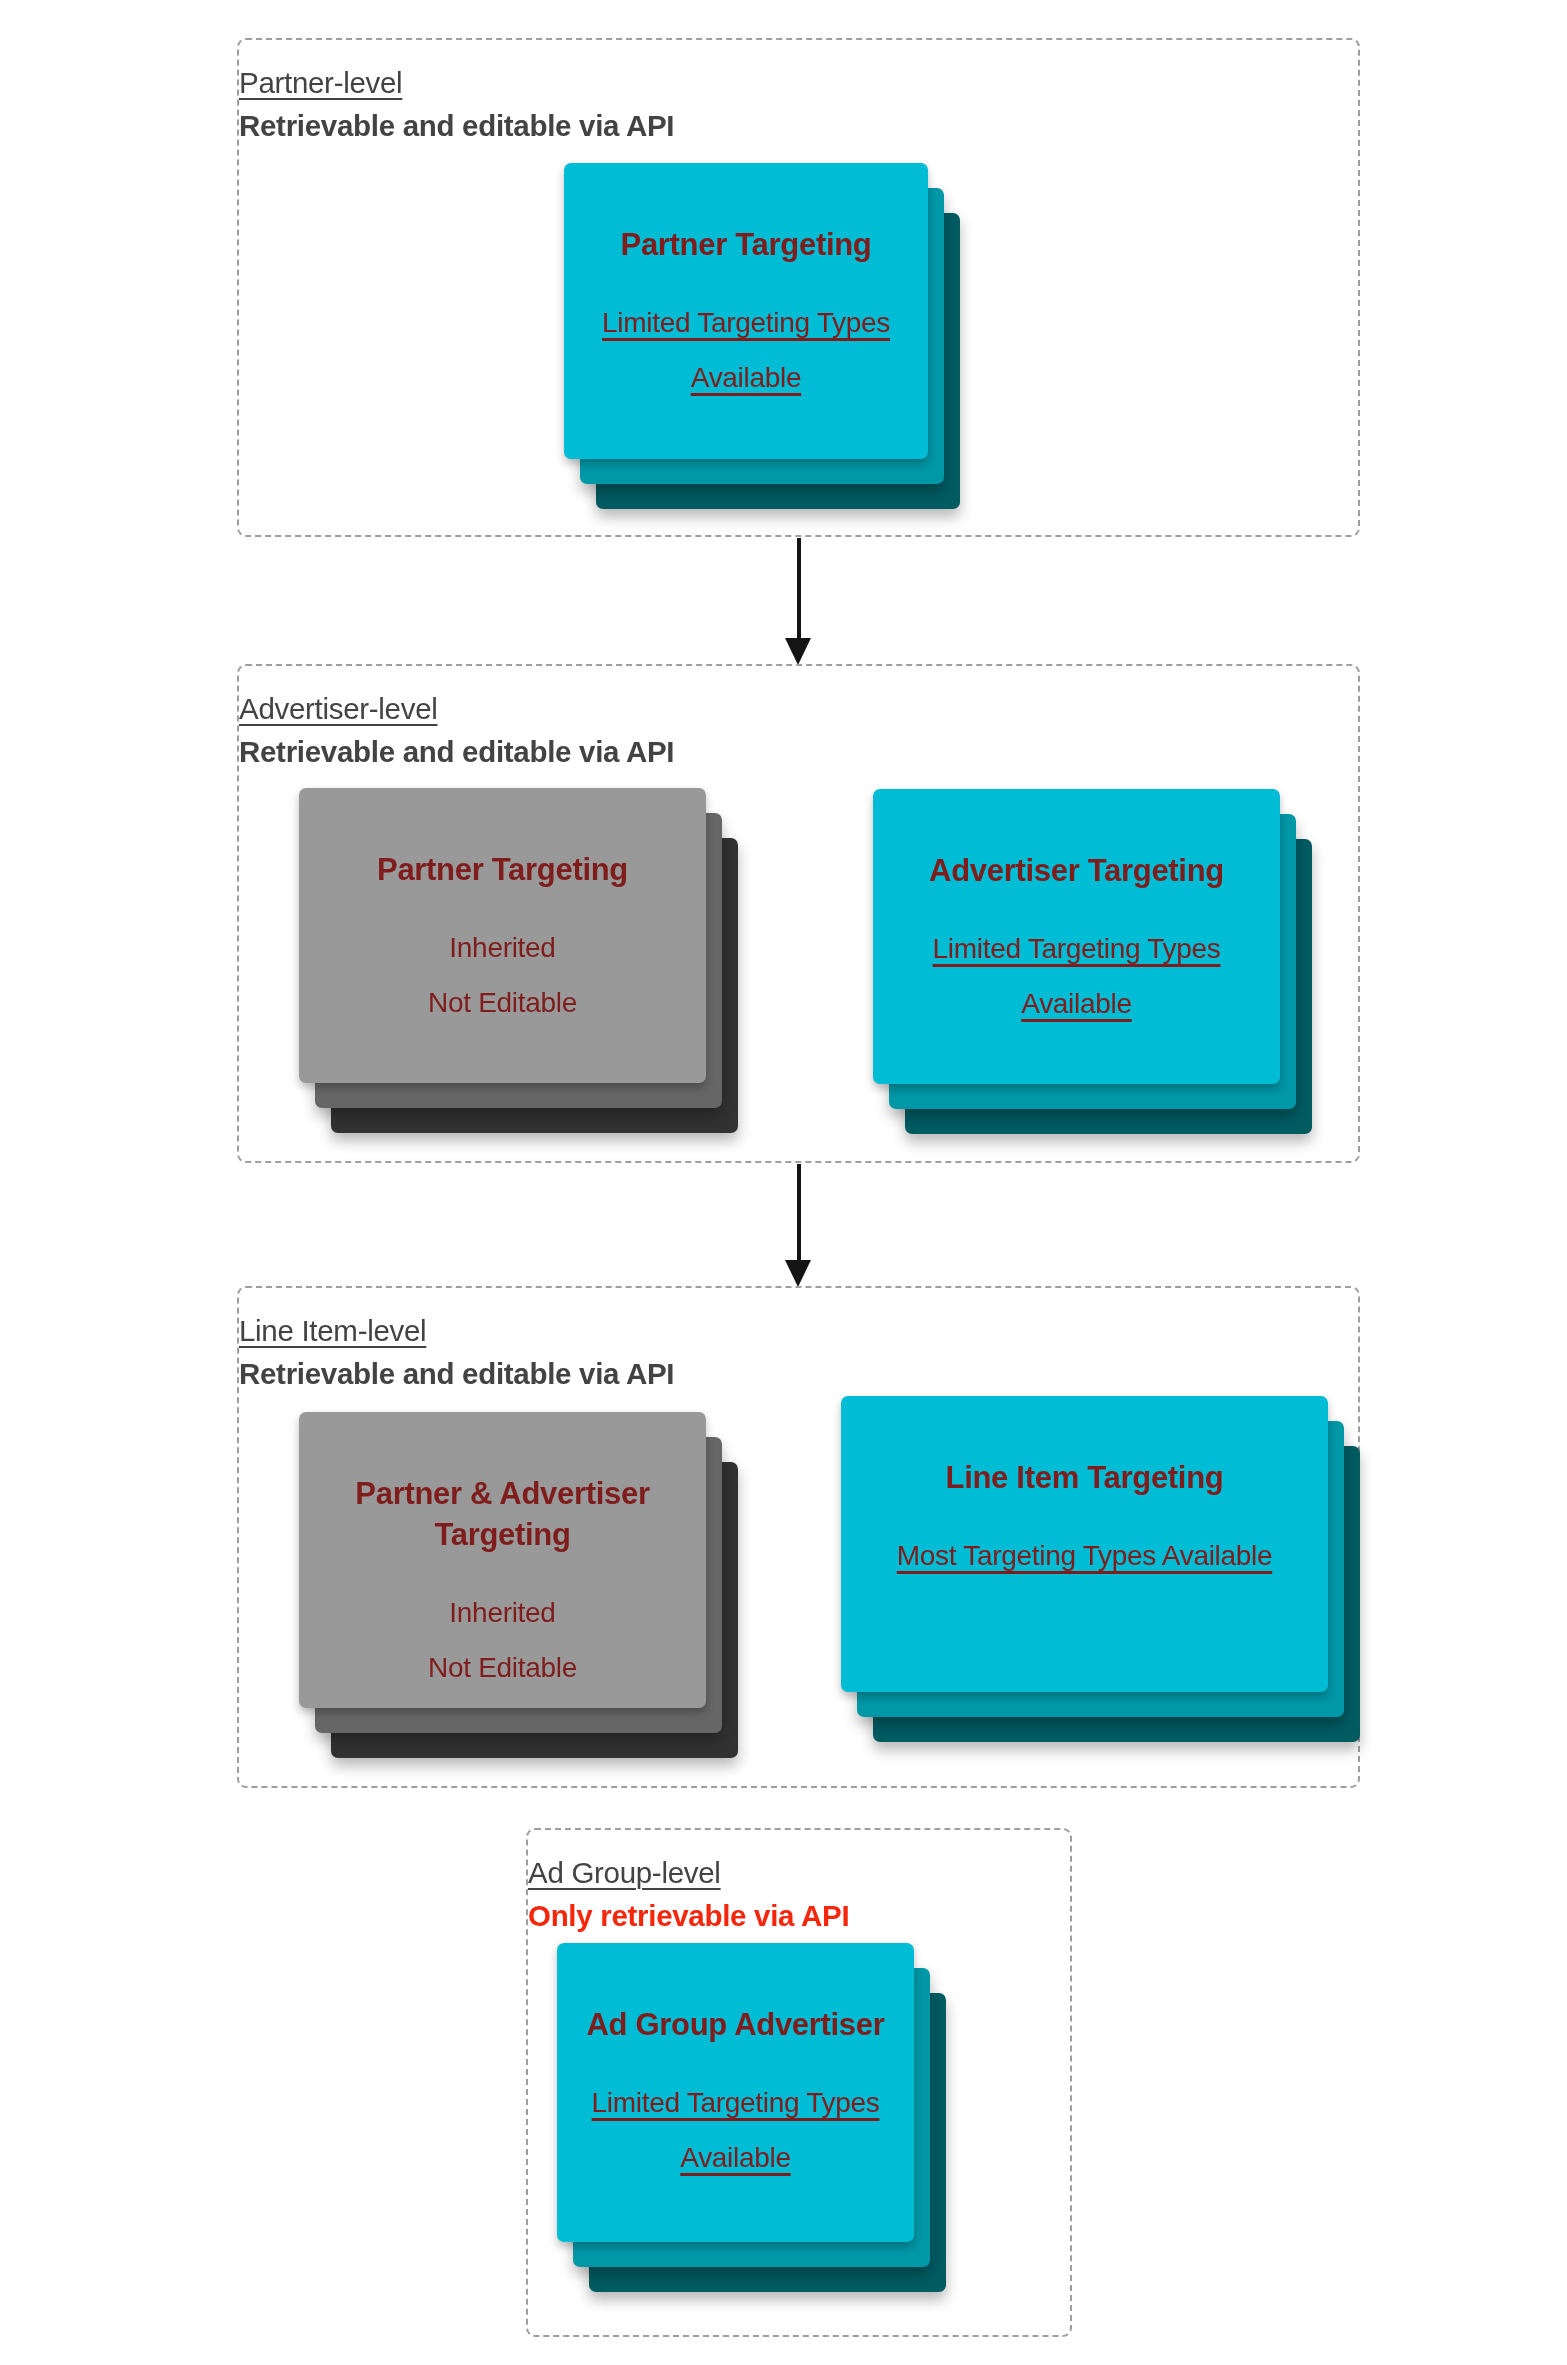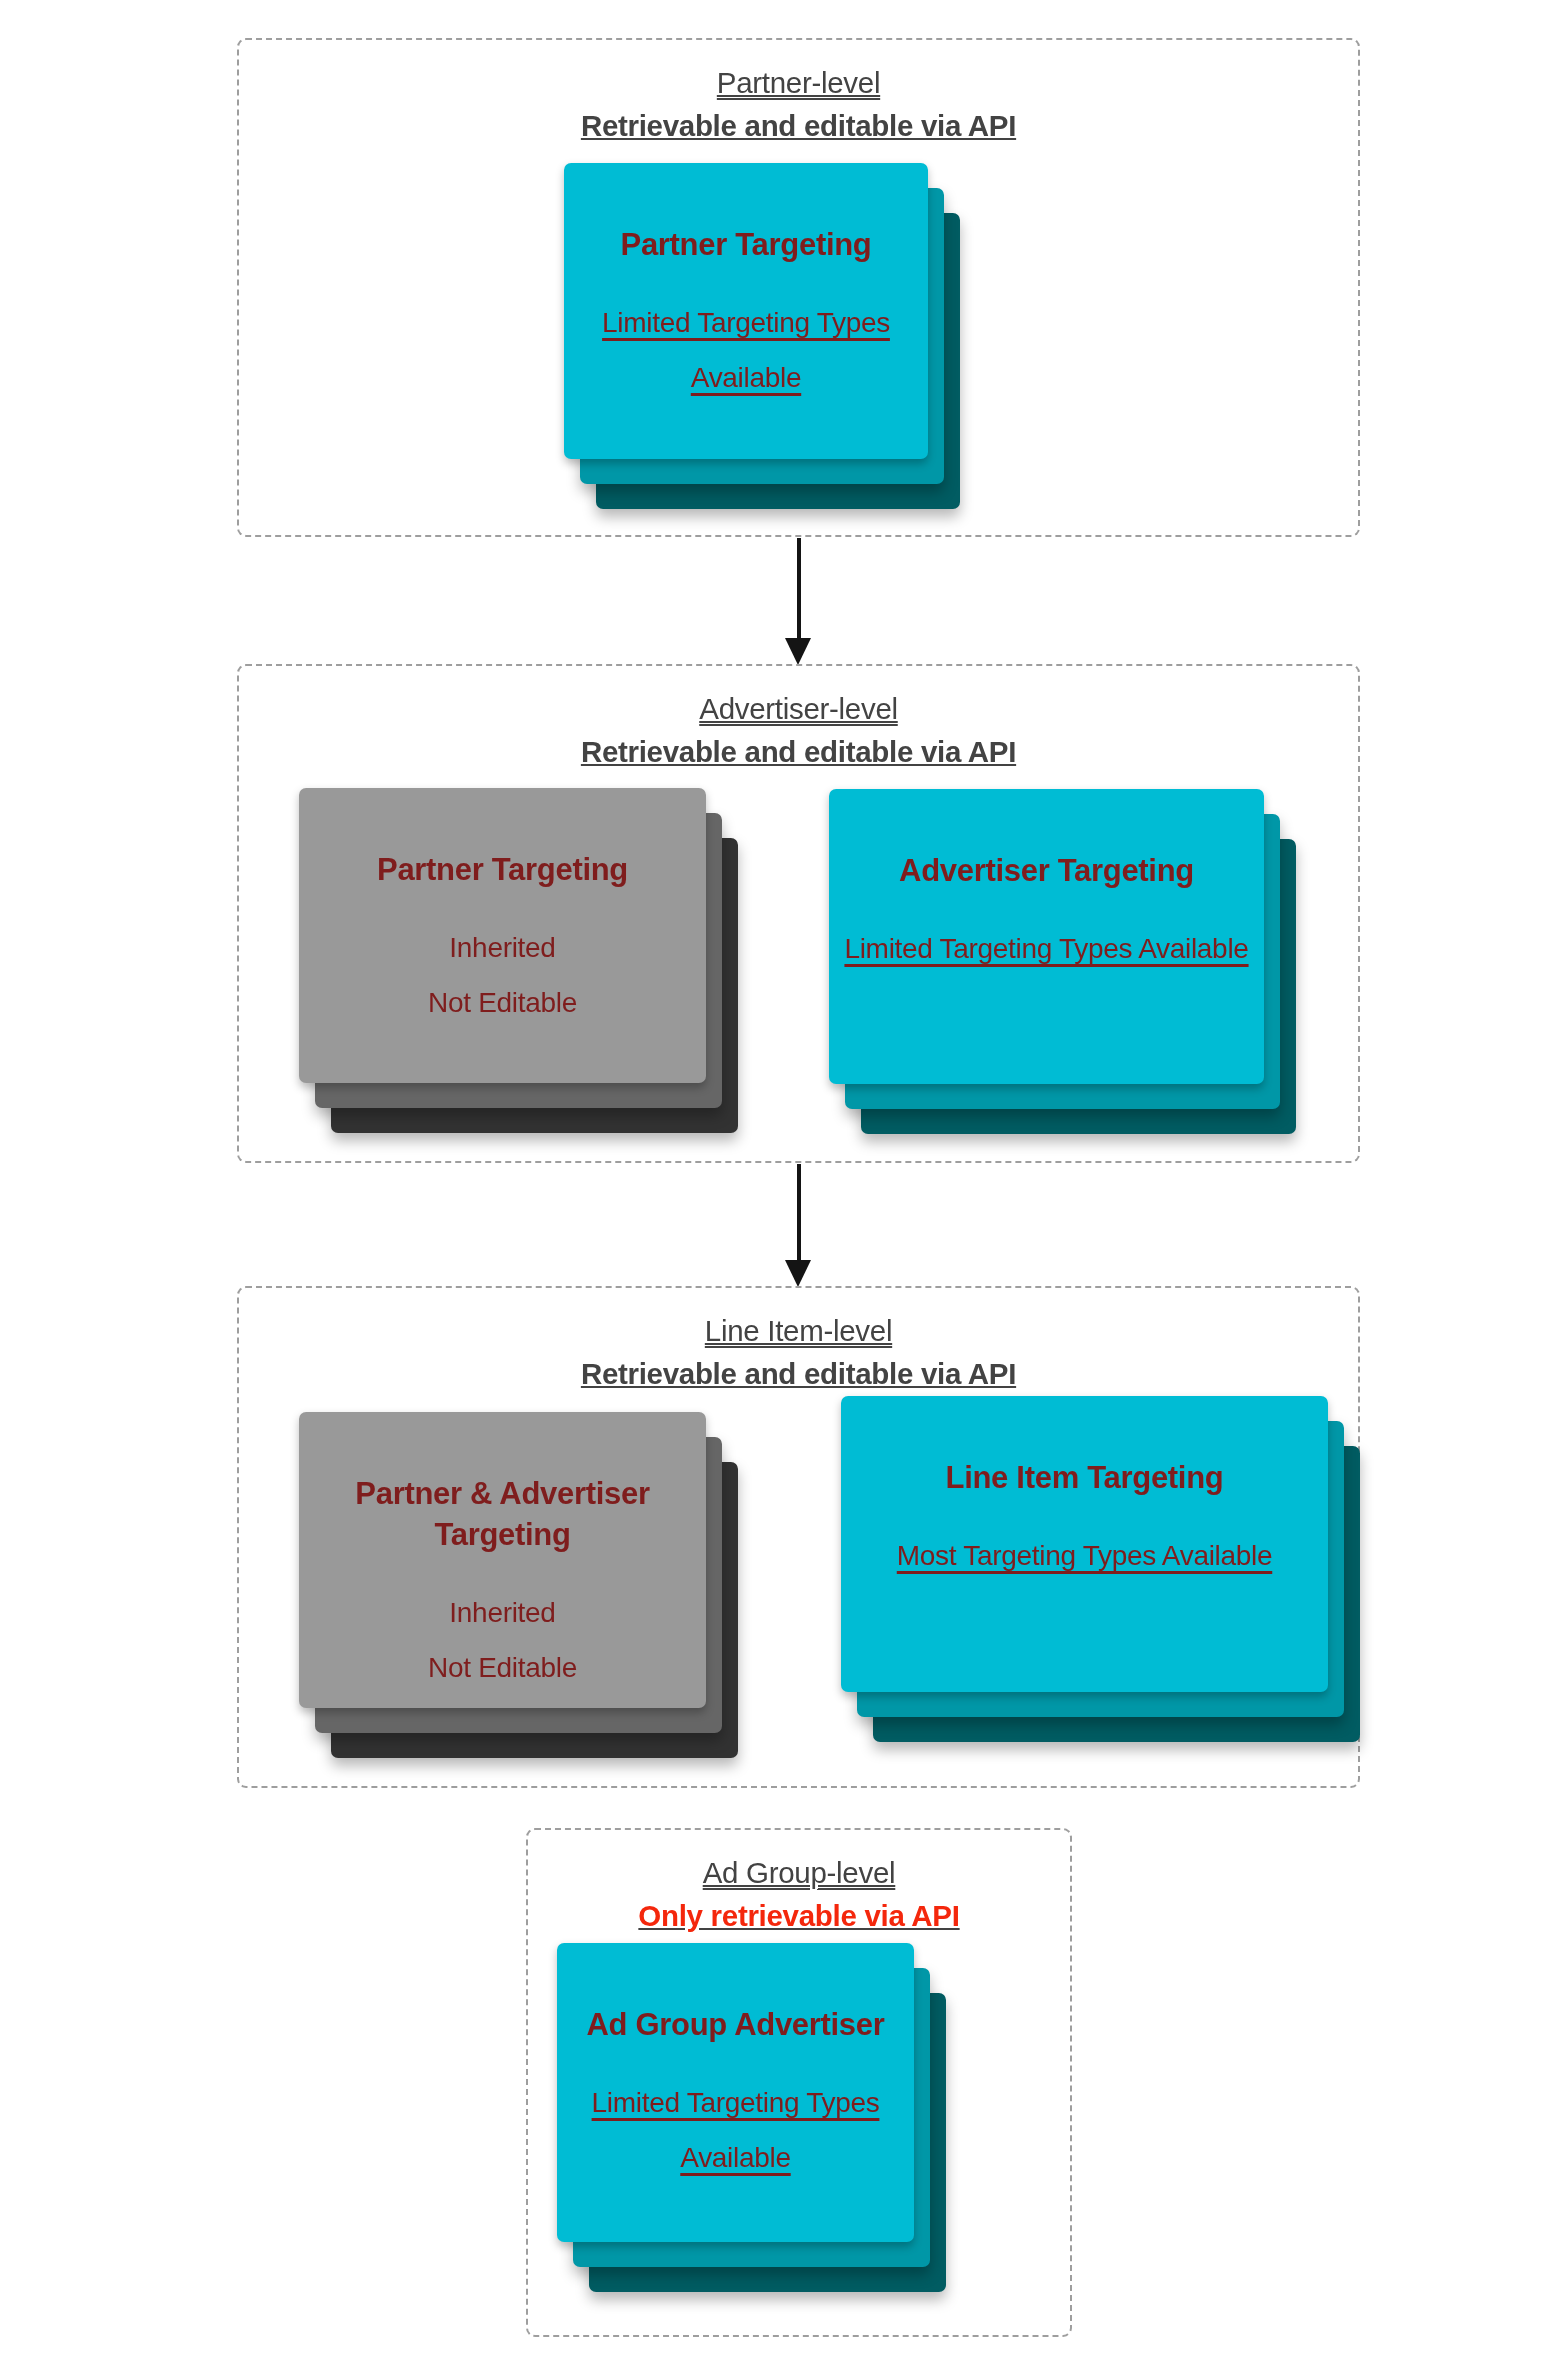--- a/index.html
+++ b/index.html
@@ -10,22 +10,22 @@
   }
   #canvas{
     position:relative; width:1567px; height:2366px; background:#ffffff;
     font-family:"Liberation Sans", sans-serif; letter-spacing:-0.3px; overflow:hidden;
   }
   .level-box{
     position:absolute; border:2.7px dashed var(--border); border-radius:9px;
     box-sizing:border-box; background:#ffffff;
   }
   .level-head{
-    position:absolute; top:21.4px; left:0; right:0; text-align:center;
-    color:var(--header_text); font-size:29.5px; line-height:43px;text-decoration:underline;
+    position:absolute; top:21.4px; left:0; right:0; 
+    color:var(--header_text); font-size:29.5px; line-height:43px;
   }
   .level-name{ text-decoration:underline; text-underline-offset:4.5px; text-decoration-thickness:1.8px; }
   .api-note{ font-weight:bold; }
   .api-note.alert{ color:var(--alert_text); }
 
   .stack{ position:absolute; }
   .layer{
     position:absolute; width:100%; height:100%; border-radius:7.1px;
     box-shadow:0 7.1px 14.3px rgba(0,0,0,0.28);
   }
@@ -91,21 +91,21 @@
       <div class="layer l3"></div>
       <div class="layer l2"></div>
       <div class="card">
         <div class="card-title">Partner Targeting</div>
         <div class="card-note">
           <span class="note-line">Inherited</span>
           <span class="note-line">Not Editable</span>
         </div>
       </div>
     </div>
-    <div class="stack cyan" style="left:590px; top:123px; width:407px; height:295px;padding-left:28px;">
+    <div class="stack cyan" style="left:634px; top:123px; width:407px; height:295px;">
       <div class="layer l3"></div>
       <div class="layer l2"></div>
       <div class="card">
         <div class="card-title">Advertiser Targeting</div>
         <div class="card-note underlined">Limited Targeting Types Available</div>
       </div>
     </div>
   </div>
 
   <div class="arrow-line" style="left:797px; top:1164px; height:98px;"></div>

